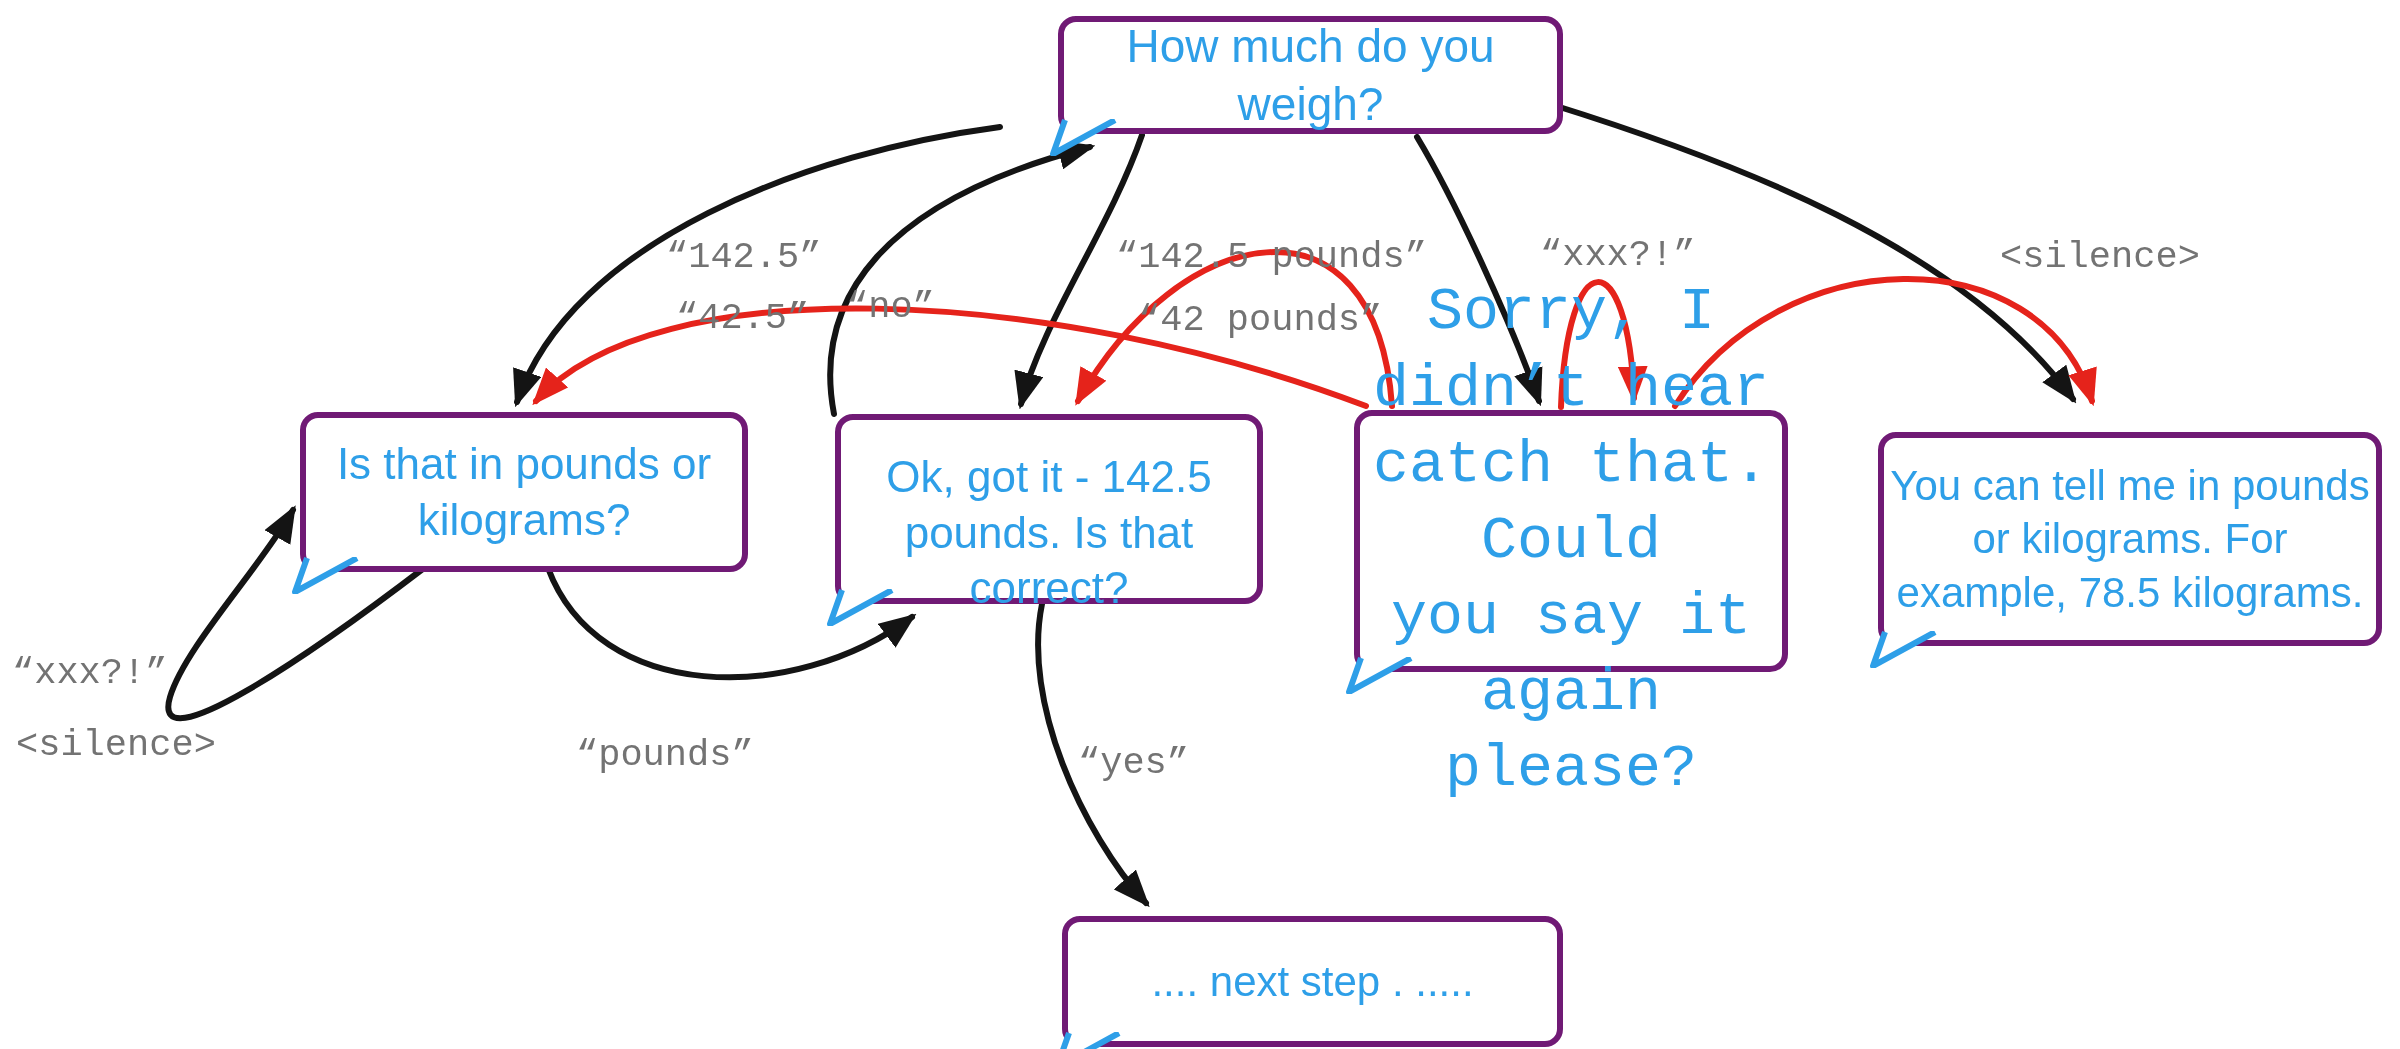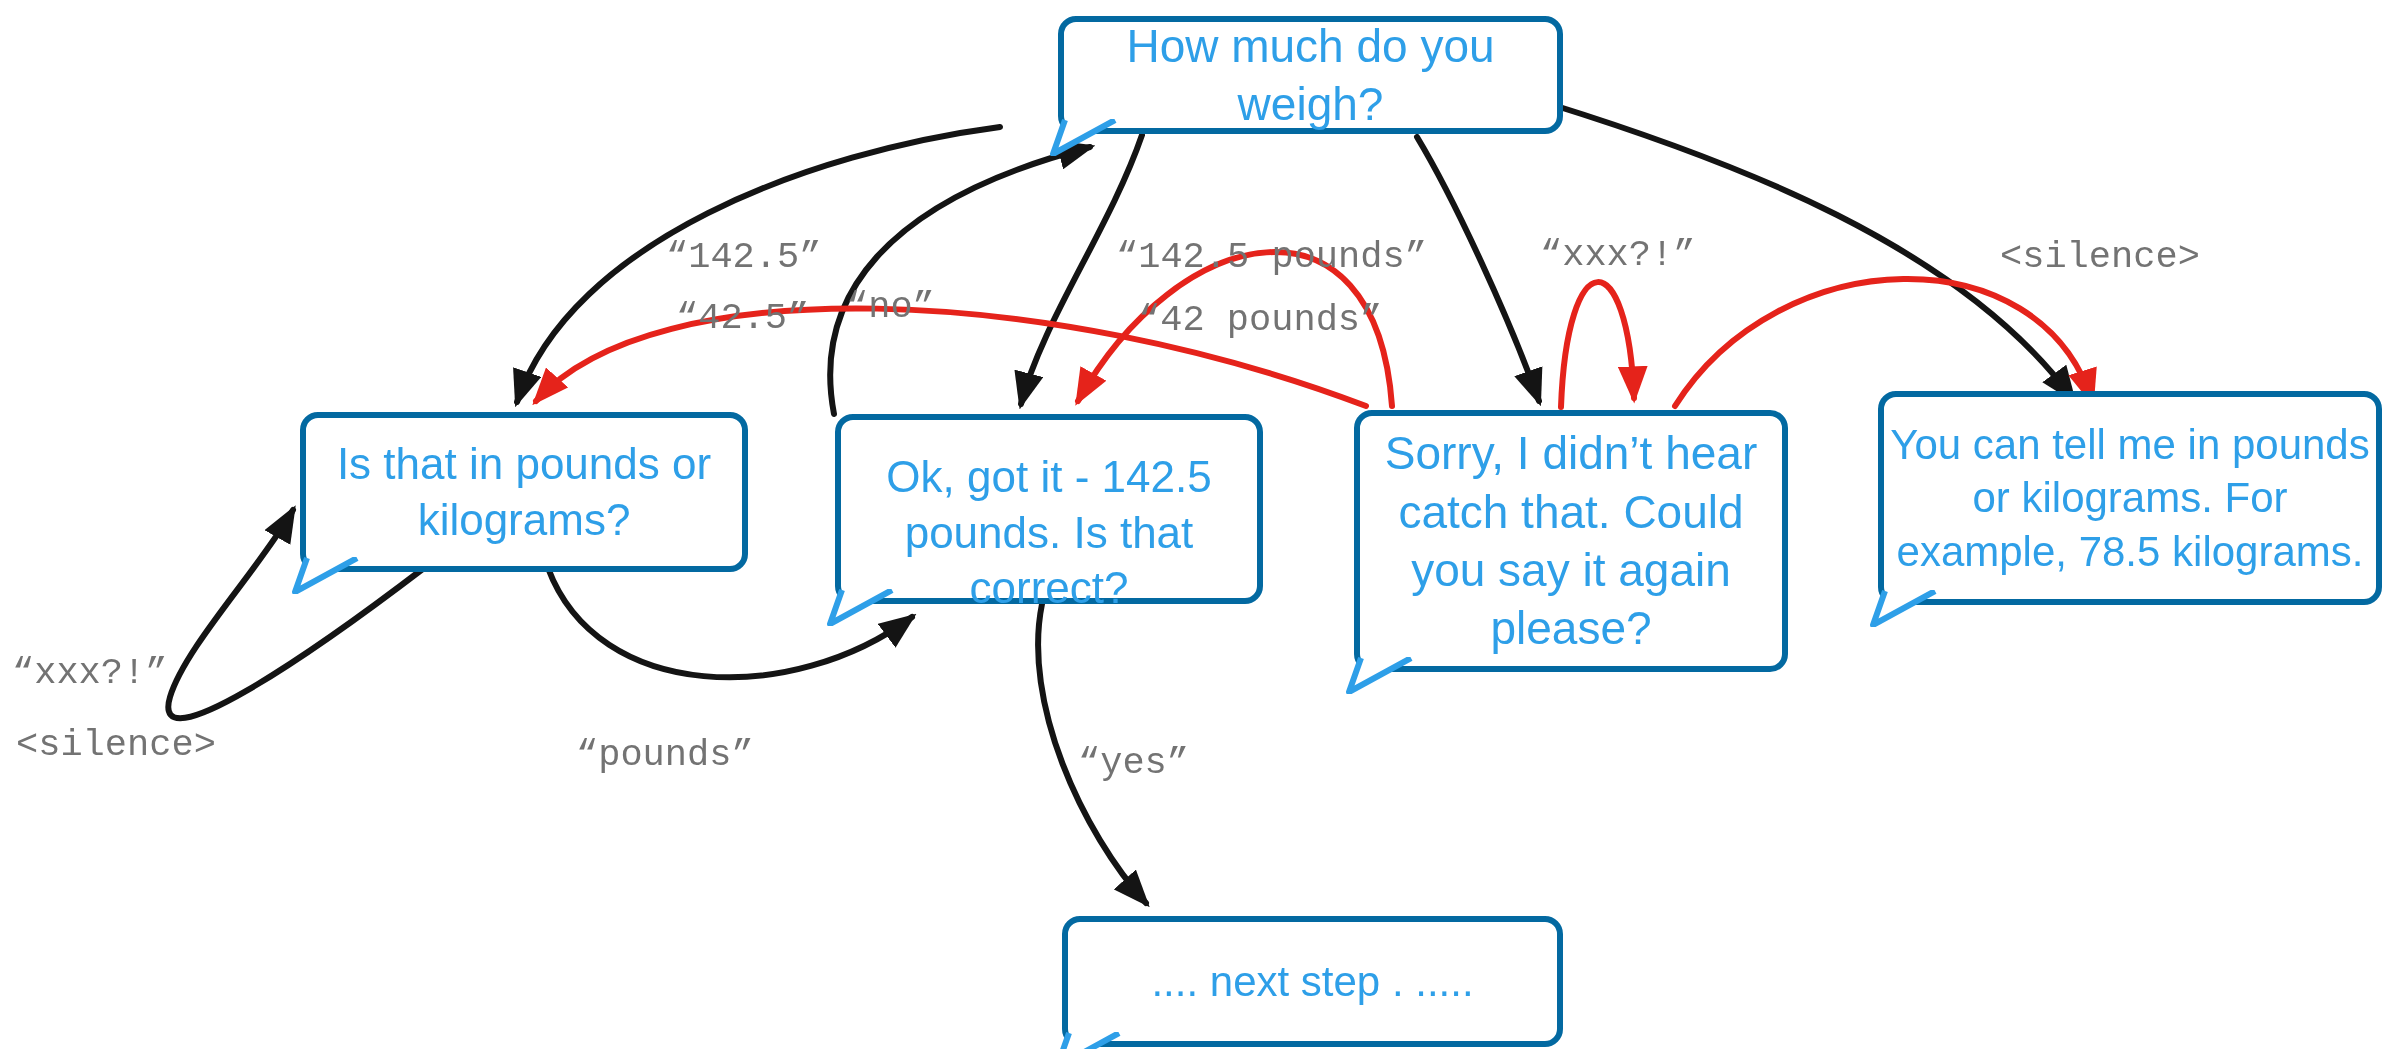--- a/index.html
+++ b/index.html
@@ -3,35 +3,35 @@
 <meta charset="utf-8">
 <style>
   html,body{margin:0;padding:0;background:#ffffff;}
   .canvas{position:relative;width:2400px;height:1049px;background:#fff;overflow:hidden;
           font-family:"Liberation Sans", sans-serif;}
   svg.arrows{position:absolute;left:0;top:0;z-index:1;}
   .edge{fill:none;stroke-linecap:round;}
   .edge.black{stroke:#141414;stroke-width:6;}
   .edge.red{stroke:#E5231B;stroke-width:6;}
 
-  .bubble{position:absolute;z-index:2;background:#fff;border:6px solid #0369a1;
+  .bubble{position:absolute;z-index:2;background:#fff;border:6px solid #701a75;
           border-radius:18px;display:flex;align-items:center;justify-content:center;
           box-sizing:border-box;}
   .bubble .txt{color:#2E9FE8;text-align:center;white-space:pre-line;line-height:1.27;}
   .tail{position:absolute;left:-16px;bottom:-28px;width:74px;height:37px;z-index:3;}
 
   .n-ask{left:1058px;top:16px;width:505px;height:118px;}
   .n-ask .txt{font-size:46px;}
   .n-clarify{left:300px;top:412px;width:448px;height:160px;}
   .n-clarify .txt{font-size:44px;}
   .n-confirm{left:835px;top:414px;width:428px;height:190px;}
   .n-confirm .txt{font-size:44px;margin-top:47px;}
   .n-reprompt{left:1354px;top:410px;width:434px;height:262px;}
-  .n-reprompt .txt{font-size:46px;}
-  .n-help{left:1878px;top:391px;width:504px;height:214px;}
+  .n-reprompt .txt{font-size:60px;font-family:Liberation Mono, monospace;}
+  .n-help{left:1878px;top:432px;width:504px;height:214px;}
   .n-help .txt{font-size:42px;}
   .n-next{left:1062px;top:916px;width:501px;height:131px;}
   .n-next .txt{font-size:42px;}
 
   .elabel{position:absolute;z-index:4;color:#737373;font-size:37px;white-space:nowrap;font-family:Liberation Mono, monospace;}
   .l-1425{left:666px;top:236px;}
   .l-425{left:668px;top:297px;margin-left:8px;}
   .l-no{left:846px;top:286px;}
   .l-1425p{left:1116px;top:236px;}
   .l-42p{left:1138px;top:299px;}

